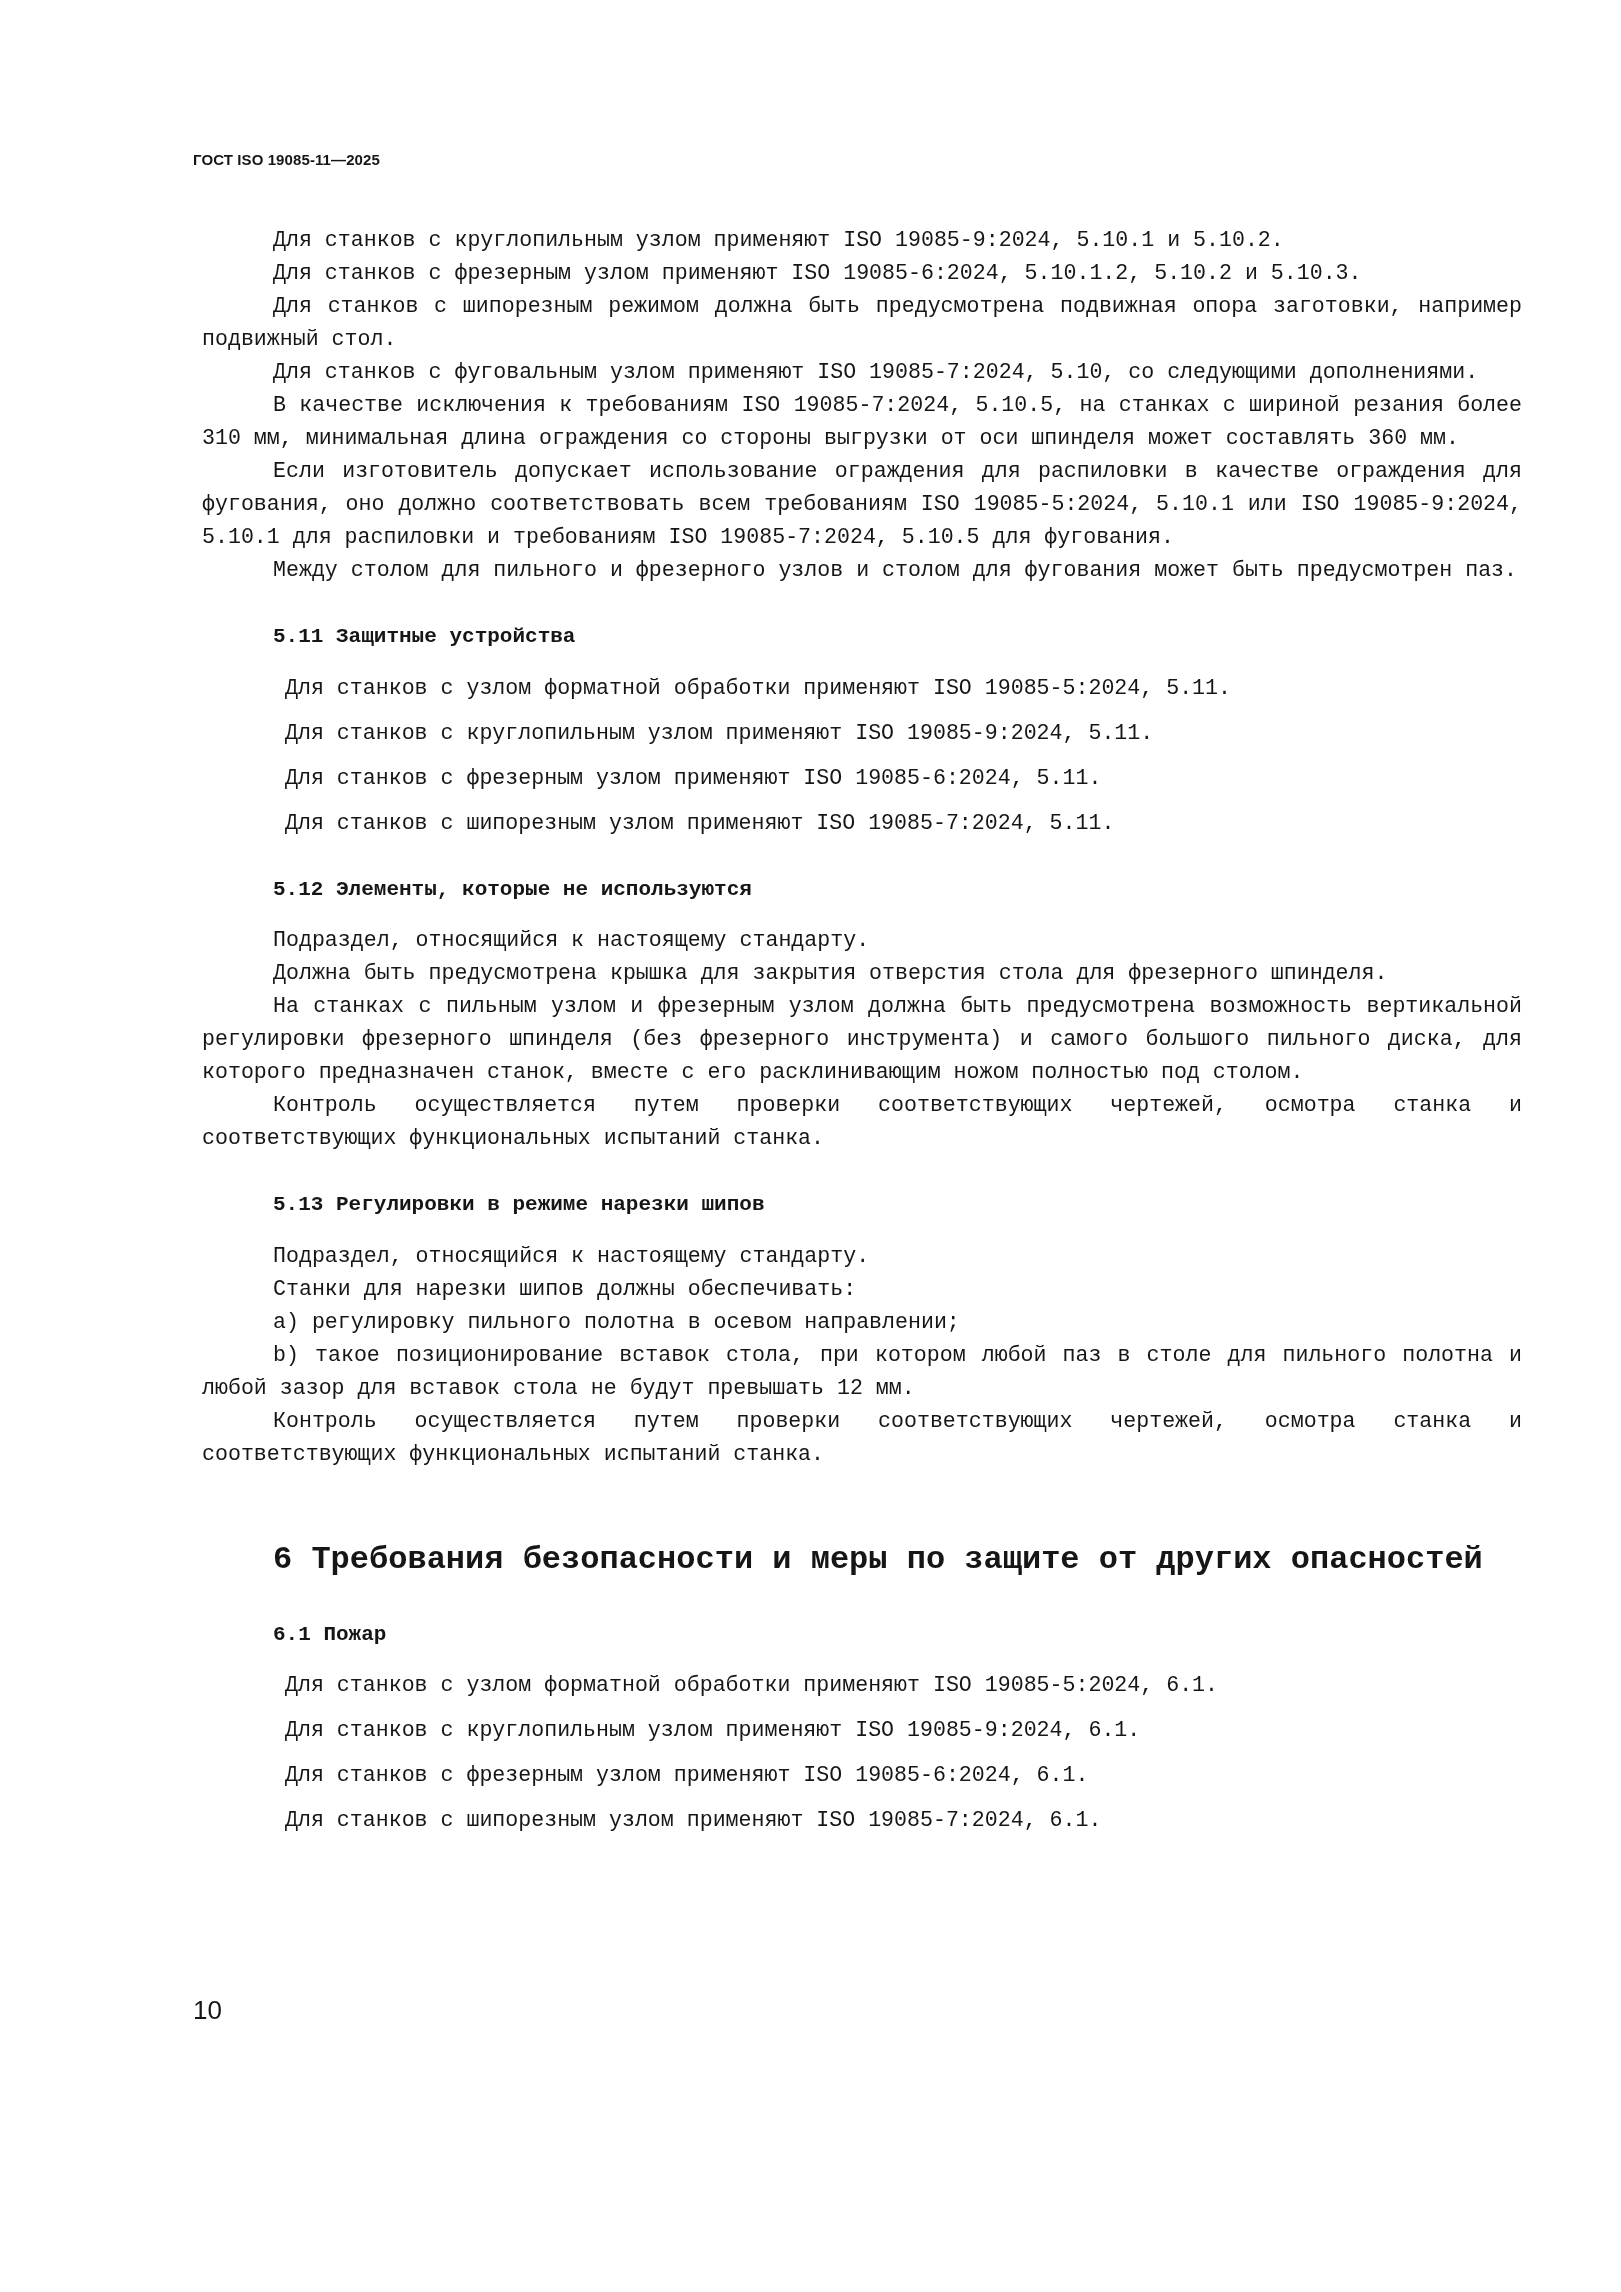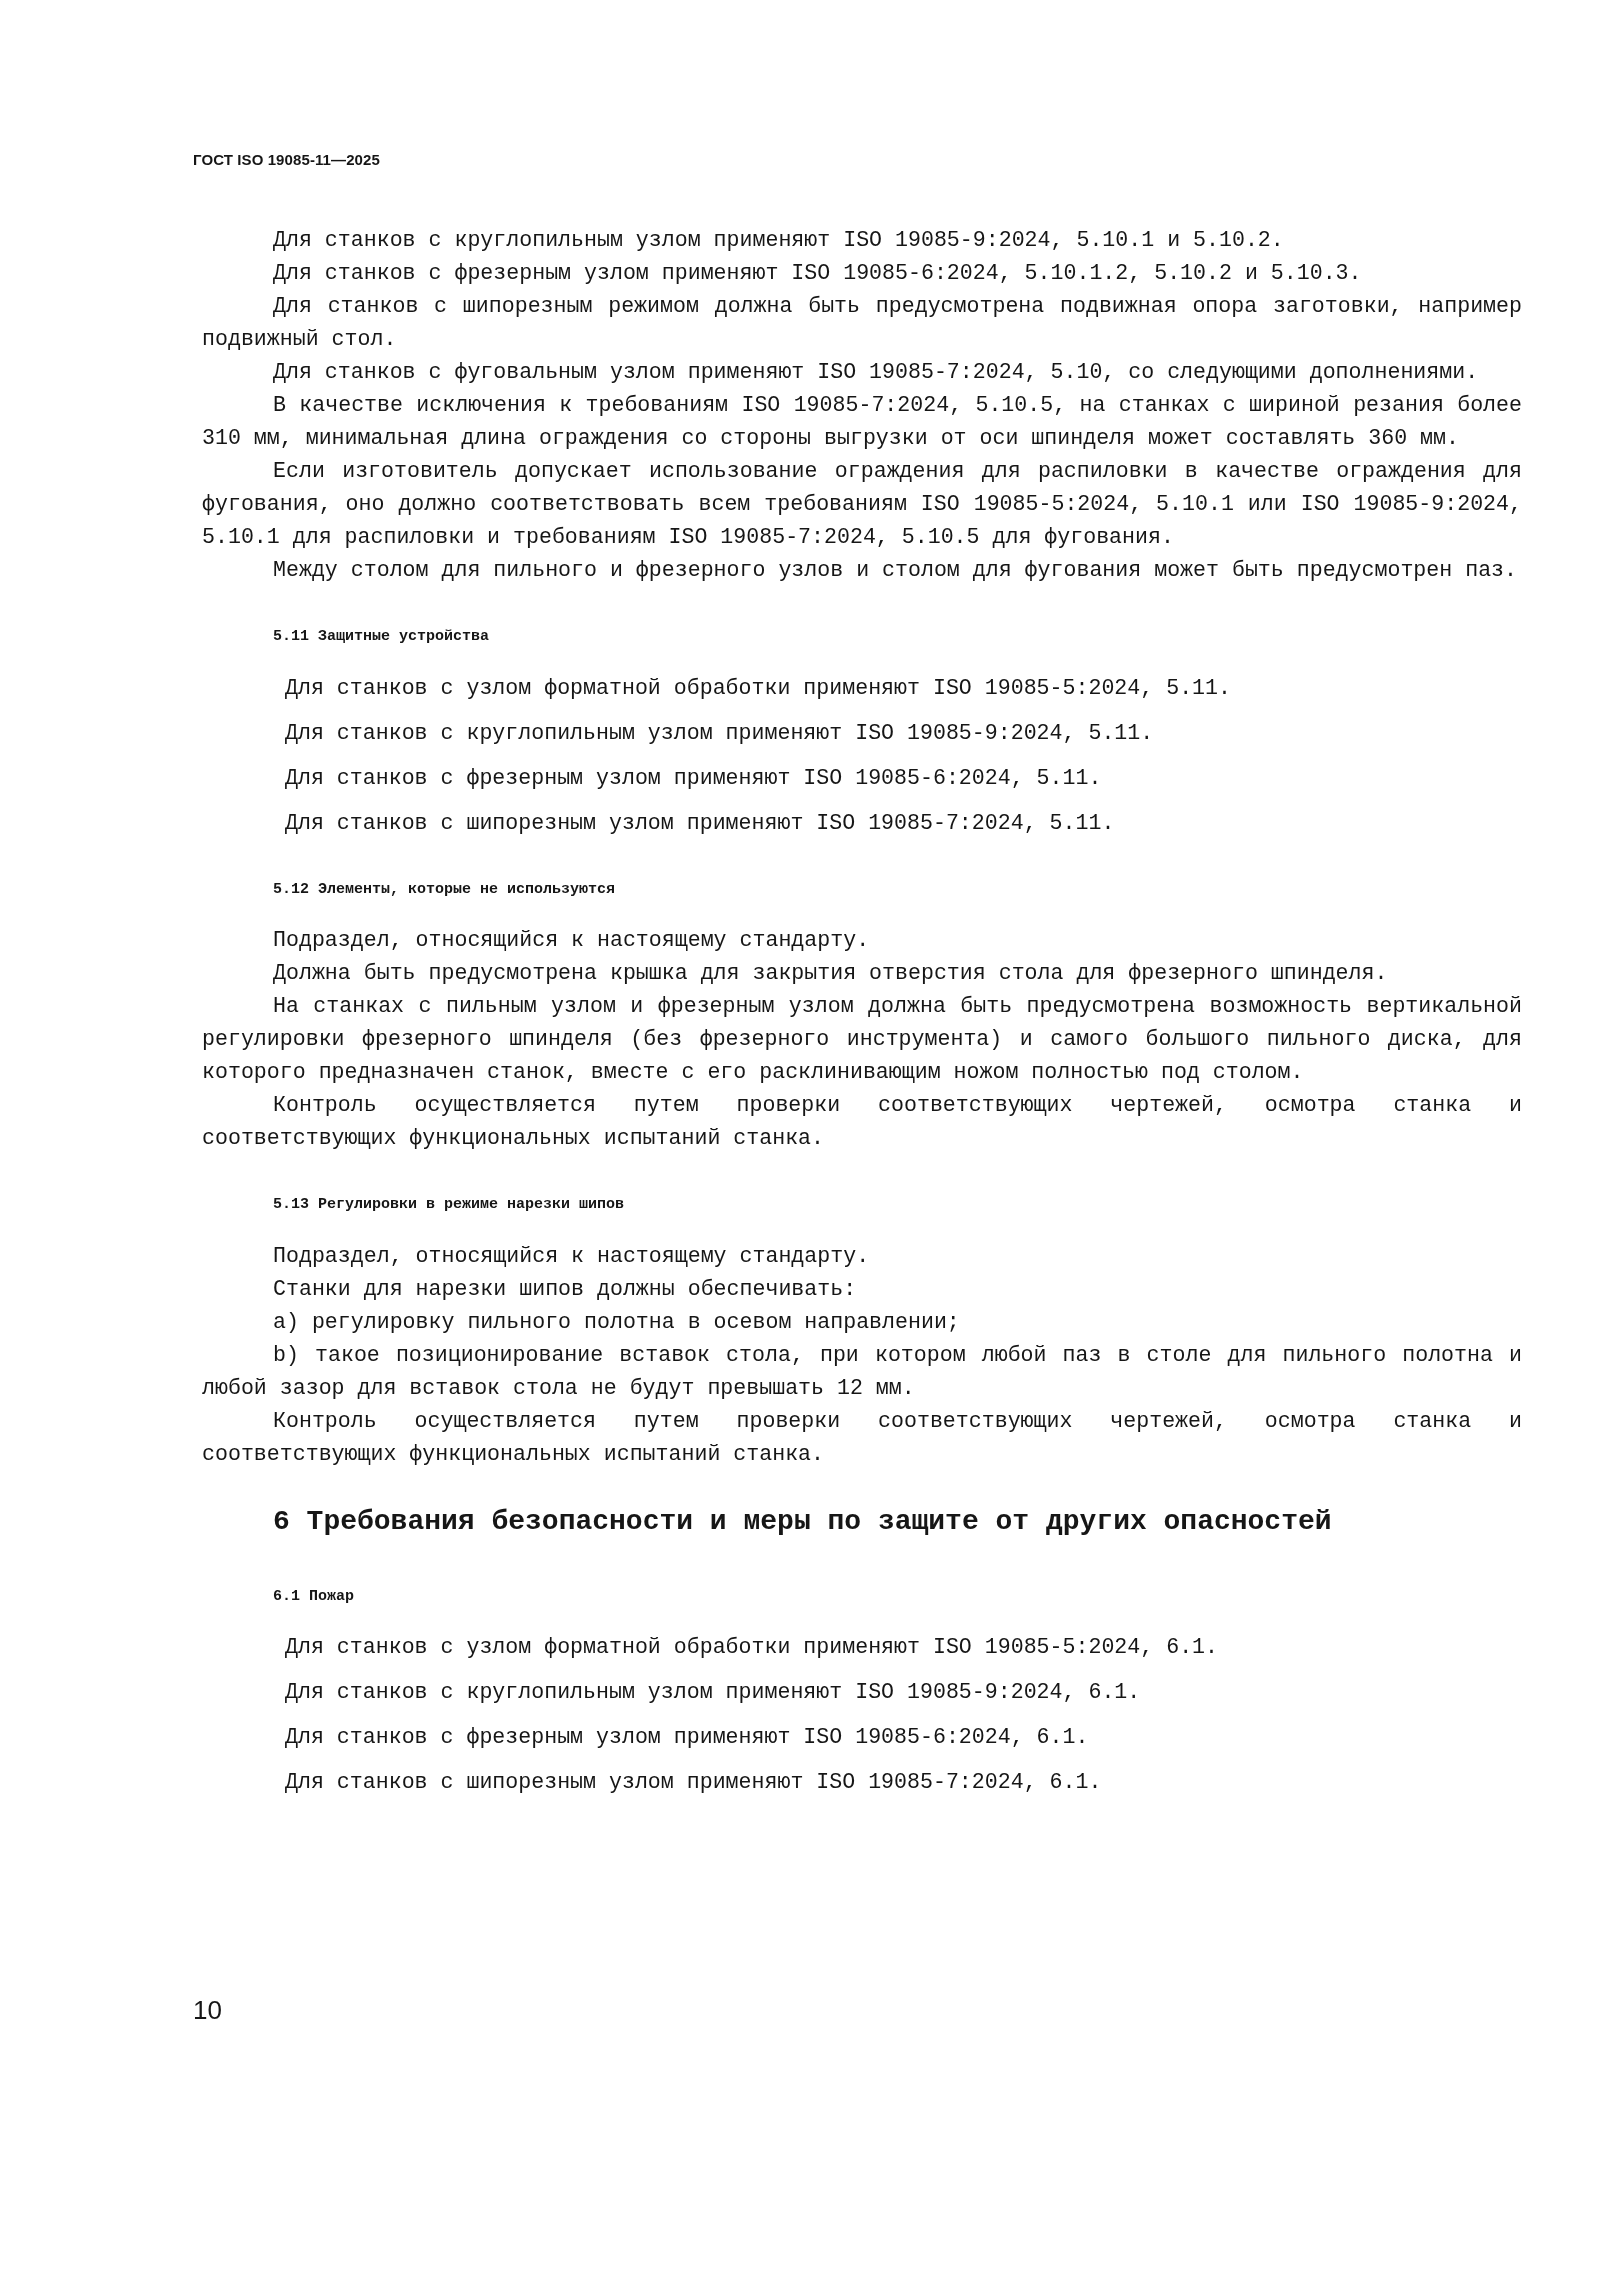--- a/index.html
+++ b/index.html
@@ -3,22 +3,22 @@
 <meta charset="utf-8">
 <style>
   html, body { margin:0; padding:0; background:#ffffff; }
   body { width:1621px; height:2293px; position:relative; overflow:hidden;
          font-family:"Liberation Sans", sans-serif; color:#161616; }
   .page-header { position:absolute; left:193px; top:151px; font-size:15px; font-weight:bold;
                  letter-spacing:0.1px; }
   .content { position:absolute; left:202px; top:224px; width:1320px; font-size:21.6px; line-height:33px;font-family:Liberation Mono, monospace; }
   .p { margin:0; text-align:justify; text-indent:71px; }
   .nl { margin:12px; padding-left:71px; }
-  .h2 { margin:33px 0 18.6px 71px; font-size:15px; font-weight:bold; line-height:33px; }
-  .h1 { margin:31px 0 39px 71px; font-size:28px; font-weight:bold; line-height:39px; }
+  .h2 { margin:33px 0 18.6px 71px; font-size:21px; font-weight:bold; line-height:33px; }
+  .h1 { margin:69px 0 39px 71px; font-size:32px; font-weight:bold; line-height:39px; }
   .h2.after-h1 { margin-top:0; }
   .page-number { position:absolute; left:193px; top:1995px; font-size:26px; }
 </style>
 </head>
 <body>
 
 <div class="page-header">ГОСТ ISO 19085-11—2025</div>
 
 <div class="content">
   <p class="p">Для станков с круглопильным узлом применяют ISO 19085-9:2024, 5.10.1 и 5.10.2.</p>

